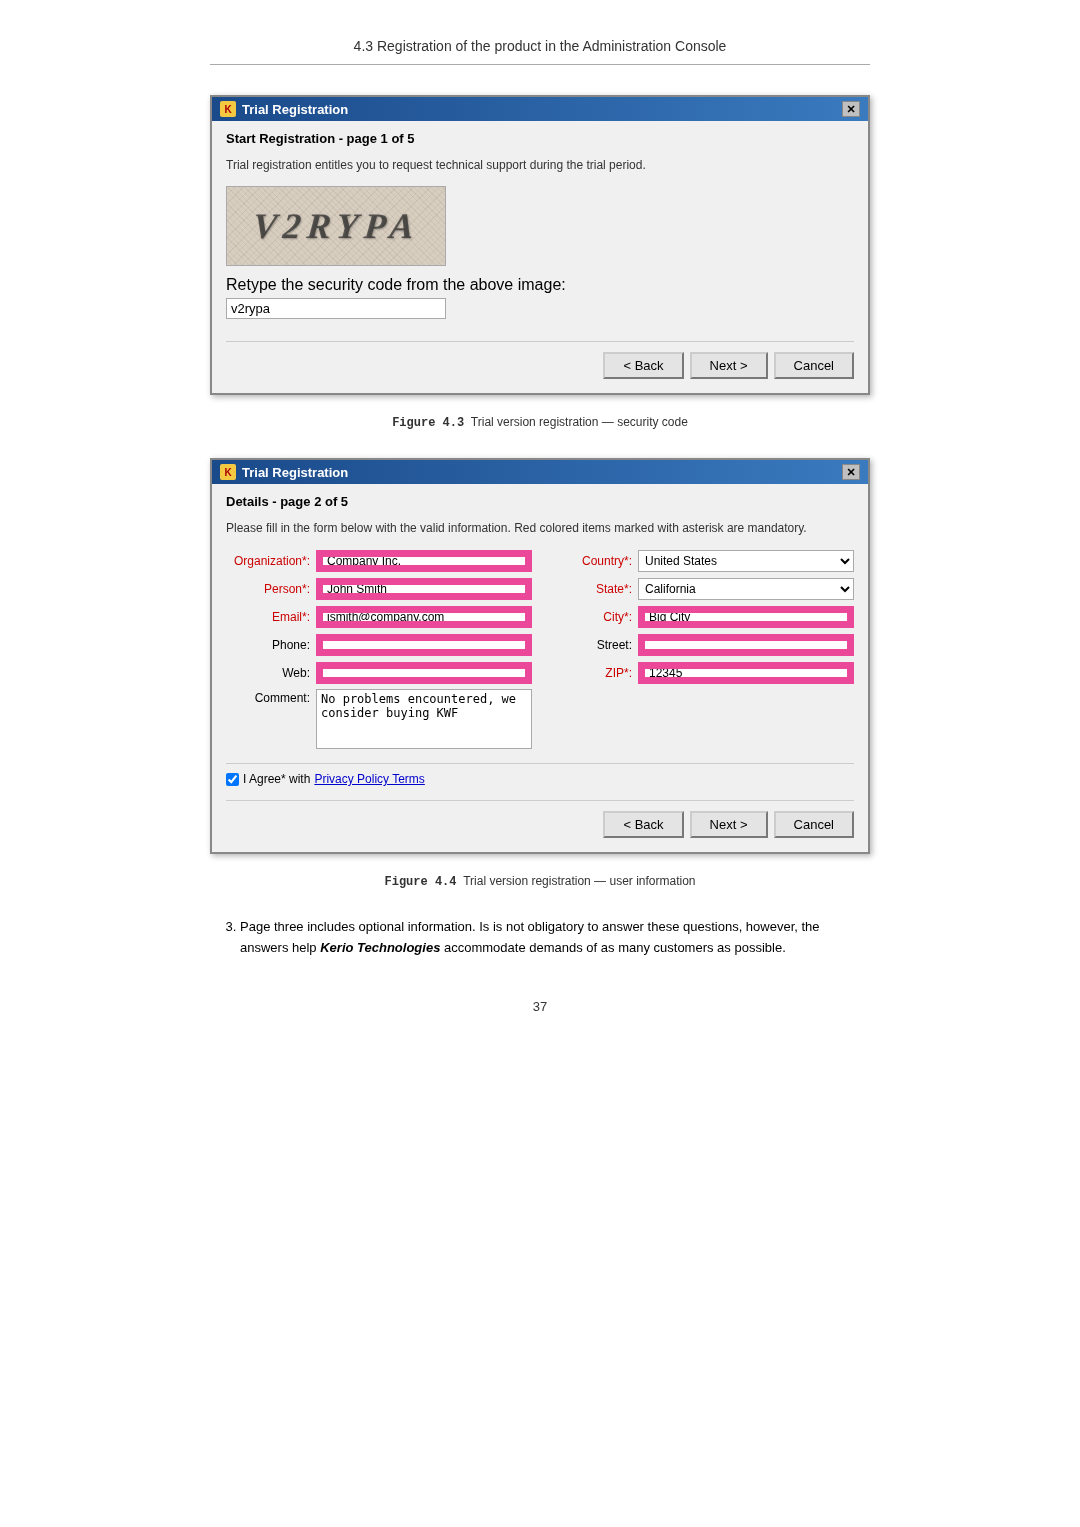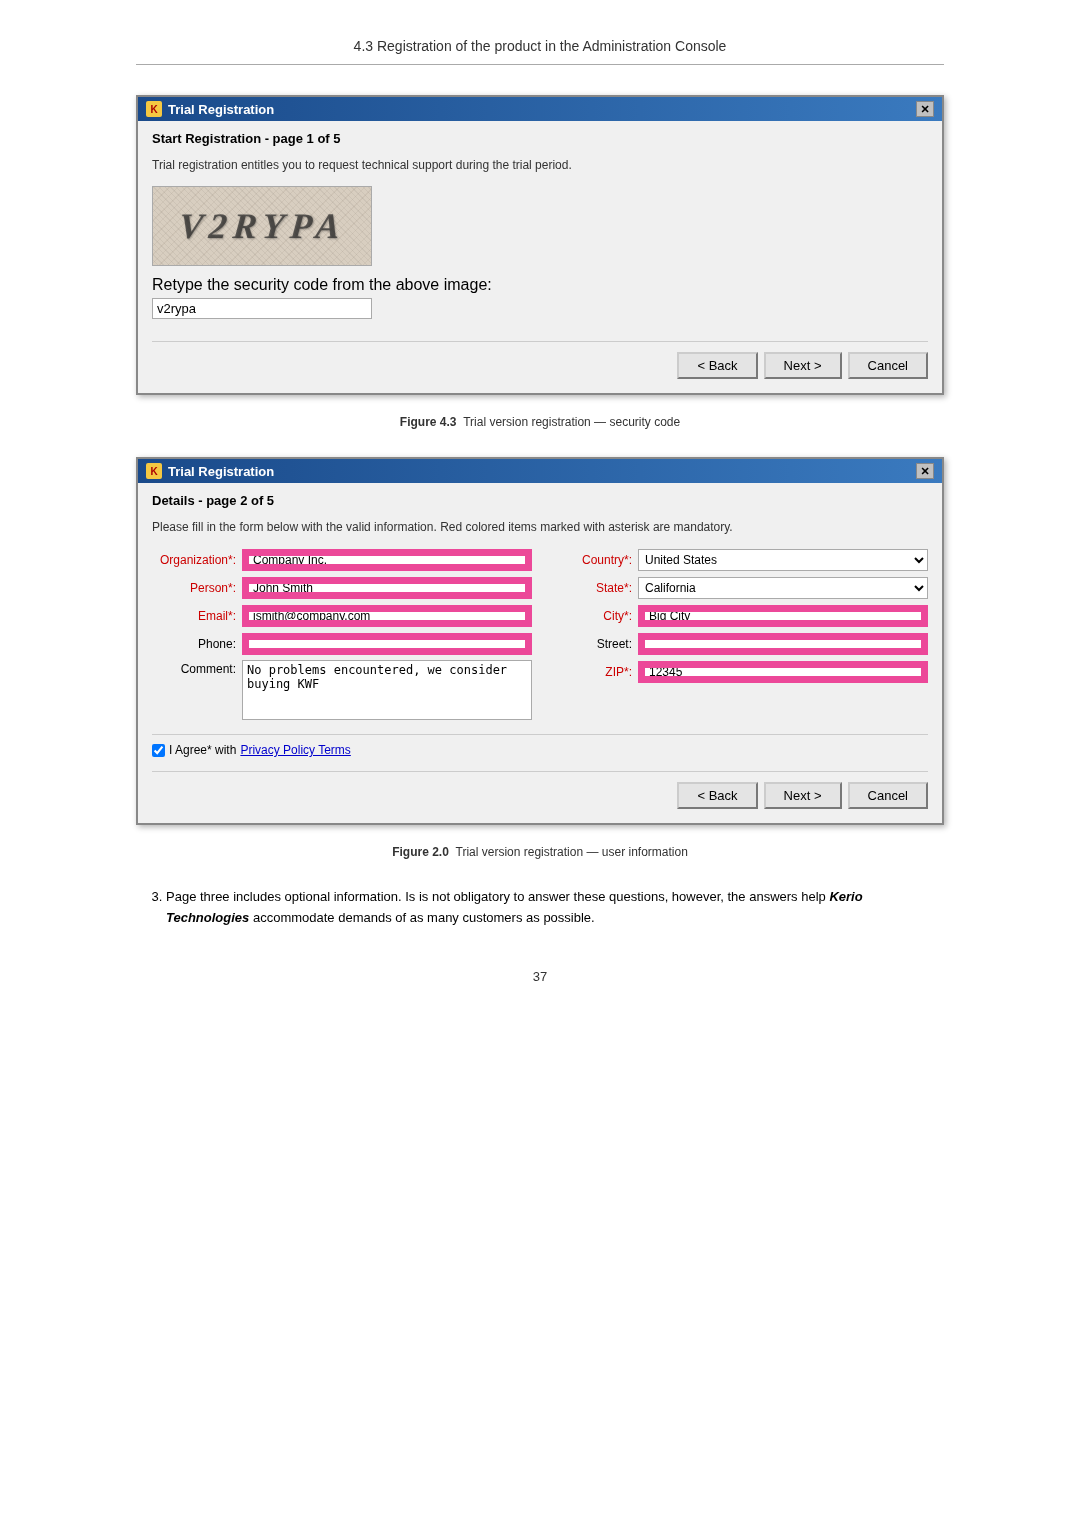--- a/index.html
+++ b/index.html
@@ -17,21 +17,21 @@
     .page-section-title {
       text-align: center;
       font-size: 14px;
       color: #333;
       padding: 18px 0 10px 0;
       border-bottom: 1px solid #aaa;
       margin-bottom: 30px;
     }
 
     .content-area {
-      width: 808px;
+      width: 660px;
       margin: 0 auto;
     }
 
     
     .dialog {
       border: 2px solid #888;
       background: #f0f0f0;
       margin-bottom: 20px;
       box-shadow: 2px 2px 6px rgba(0,0,0,0.3);
     }
@@ -248,20 +248,21 @@
     .figure-caption {
       text-align: center;
       font-size: 12px;
       color: #333;
       margin-bottom: 28px;
       margin-top: 6px;
     }
 
     .figure-caption strong {
       font-weight: bold;
+      font-family: Liberation Mono, monospace;
     }
 
     
     .body-text {
       font-size: 13px;
       color: #000;
       line-height: 1.6;
       margin-top: 10px;
     }
 
@@ -365,20 +366,24 @@
           <div class="form-row">
             <span class="form-label required">Email*:</span>
             <input class="form-input" type="text" value="jsmith@company.com" style="">
           </div>
 
           <div class="form-row">
             <span class="form-label">Phone:</span>
             <input class="form-input" type="text" value="" style="">
           </div>
 
+          <div class="form-row">
+            <span class="form-label">Web:</span>
+            <input class="form-input" type="text" value="" style="">
+          </div>
 
           <div class="comment-row">
             <span class="form-label" style="padding-top: 2px;">Comment:</span>
             <textarea class="form-textarea" style="">No problems encountered, we consider buying KWF</textarea>
           </div>
 
         </div>
 
         <div style="flex: 1; padding-left: 8px;" class="form-right-col">
 
@@ -424,21 +429,21 @@
 
       <div class="button-bar">
         <button class="btn">&lt; Back</button>
         <button class="btn">Next &gt;</button>
         <button class="btn">Cancel</button>
       </div>
     </div>
   </div>
 
   <div class="figure-caption">
-    <strong>Figure 2.0</strong>
+    <strong>Figure 4.4</strong>
     &nbsp;<span>Trial version registration — user information</span>
   </div>
 
   <div class="body-text">
     <ol start="3">
       <li>
         <span>Page three includes optional information. Is is not obligatory to answer these questions, however, the answers help </span><em>Kerio Technologies</em><span> accommodate demands of as many customers as possible.</span>
       </li>
     </ol>
   </div>

